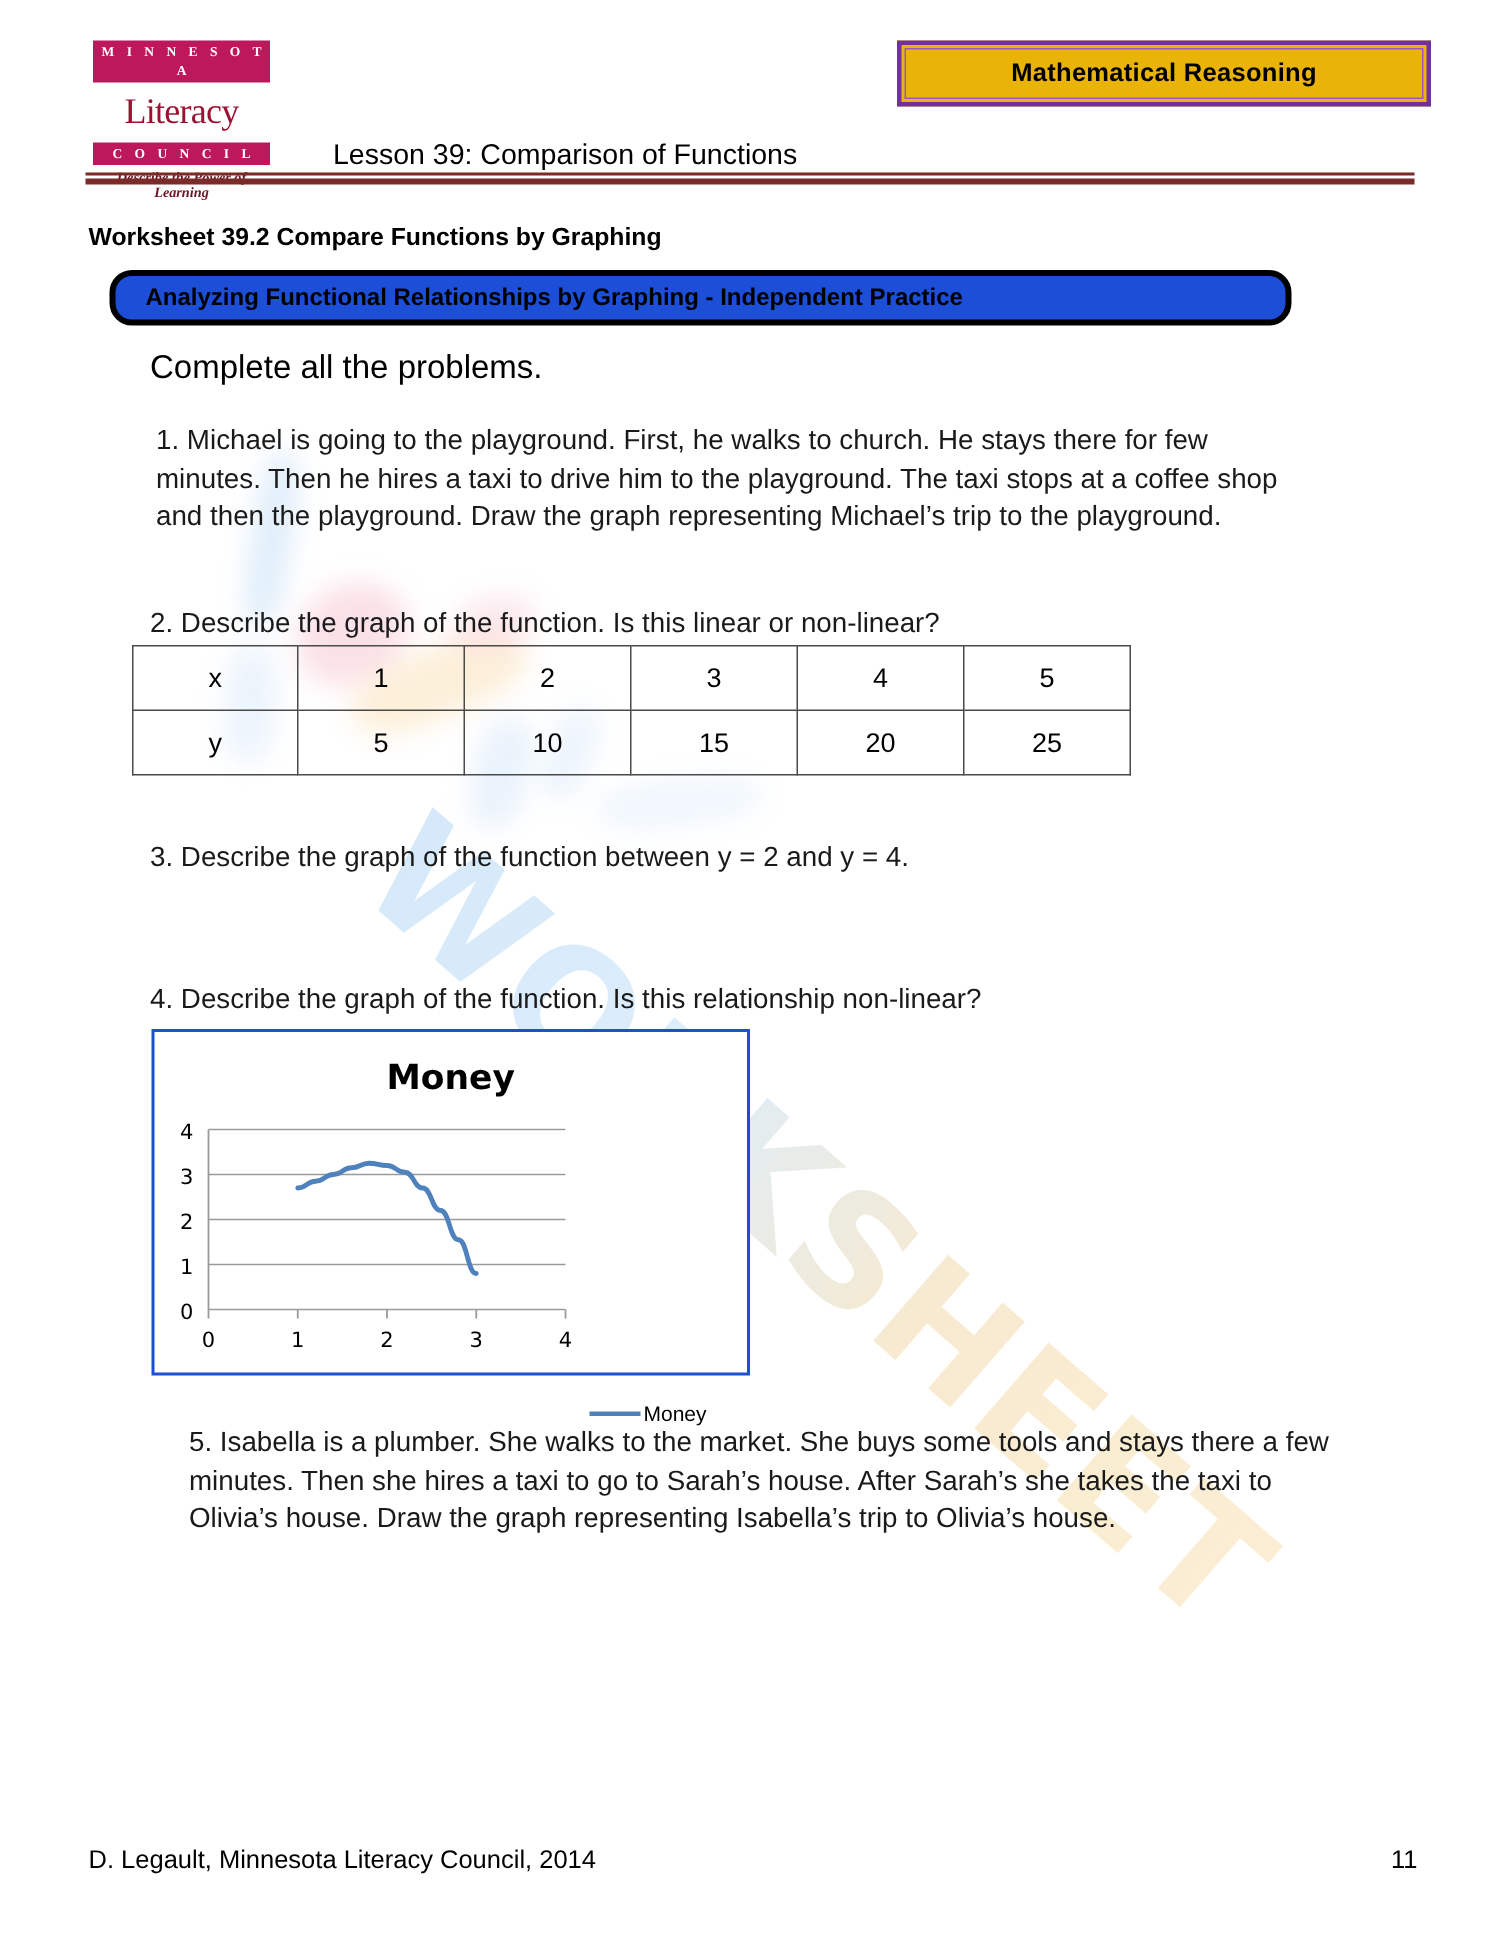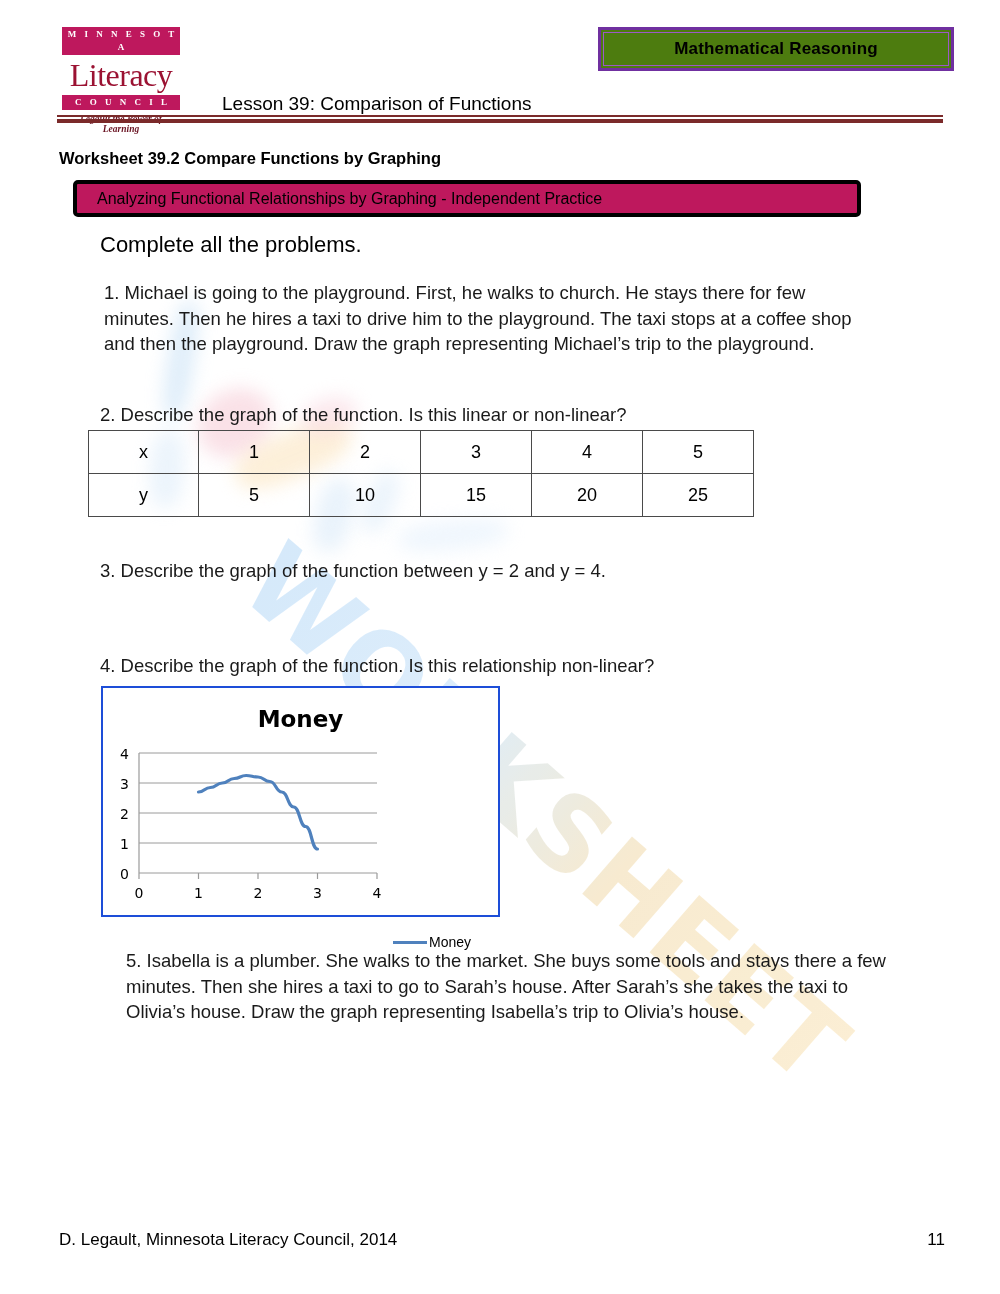--- a/index.html
+++ b/index.html
@@ -78,21 +78,21 @@
     font-family: "Liberation Serif", serif;
     font-weight: bold;
     font-size: 9px;
     letter-spacing: 3px;
     line-height: 13px;
     padding: 1px 0 1px 3px;
   }
   .logo-word {
     font-family: "Liberation Serif", serif;
     color: #9b1232;
-    font-size: 32px;
+    font-size: 24px;
     line-height: 38px;
     font-weight: normal;
     letter-spacing: -0.5px;
     margin: 1px 0 1px 0;
   }
   .logo-tag {
     font-family: "Liberation Serif", serif;
     font-style: italic;
     font-weight: bold;
     font-size: 9.5px;
@@ -101,21 +101,21 @@
     letter-spacing: 0;
   }
   .badge {
     position: absolute;
     left: 598px;
     top: 27px;
     width: 356px;
     height: 44px;
     box-sizing: border-box;
     border: 3px solid #7030a0;
-    background: #4d7c0f;
+    background: #eab308;
     padding: 2px;
   }
   .badge-inner {
     border: 1px solid #9b59c7;
     height: 100%;
     box-sizing: border-box;
     display: flex;
     align-items: center;
     justify-content: center;
     font-weight: bold;
@@ -149,26 +149,26 @@
     font-weight: bold;
   }
   .callout {
     position: absolute;
     left: 73px;
     top: 72px;
     width: 788px;
     height: 37px;
     box-sizing: border-box;
     border: 4px solid #000000;
-    border-radius: 5px;
-    background: #be185d;
+    border-radius: 15px;
+    background: #1d4ed8;
     display: flex;
     align-items: center;
     padding-left: 20px;
-    font-weight: normal;
+    font-weight: bold;
     font-size: 16px;
   }
   .instruct {
     position: absolute;
     left: 100px;
     top: 124px;
     font-size: 22px;
   }
   .q {
     position: absolute;
@@ -264,21 +264,21 @@
     <div class="wm-blob b8"></div>
     <div class="wm-big">WORKSHEETZONE</div>
   </div>
 
   <div class="header">
 
     <div class="logo">
       <div class="logo-bar">M I N N E S O T A</div>
       <div class="logo-word">Literacy</div>
       <div class="logo-bar">C O U N C I L</div>
-      <div class="logo-tag">Legault the Power of Learning</div>
+      <div class="logo-tag">Describe the Power of Learning</div>
     </div>
 
     <div class="badge">
       <div class="badge-inner">Mathematical Reasoning</div>
     </div>
 
     <div class="lesson-title">Lesson 39: Comparison of Functions</div>
     <div class="rule"></div>
   </div>
 

